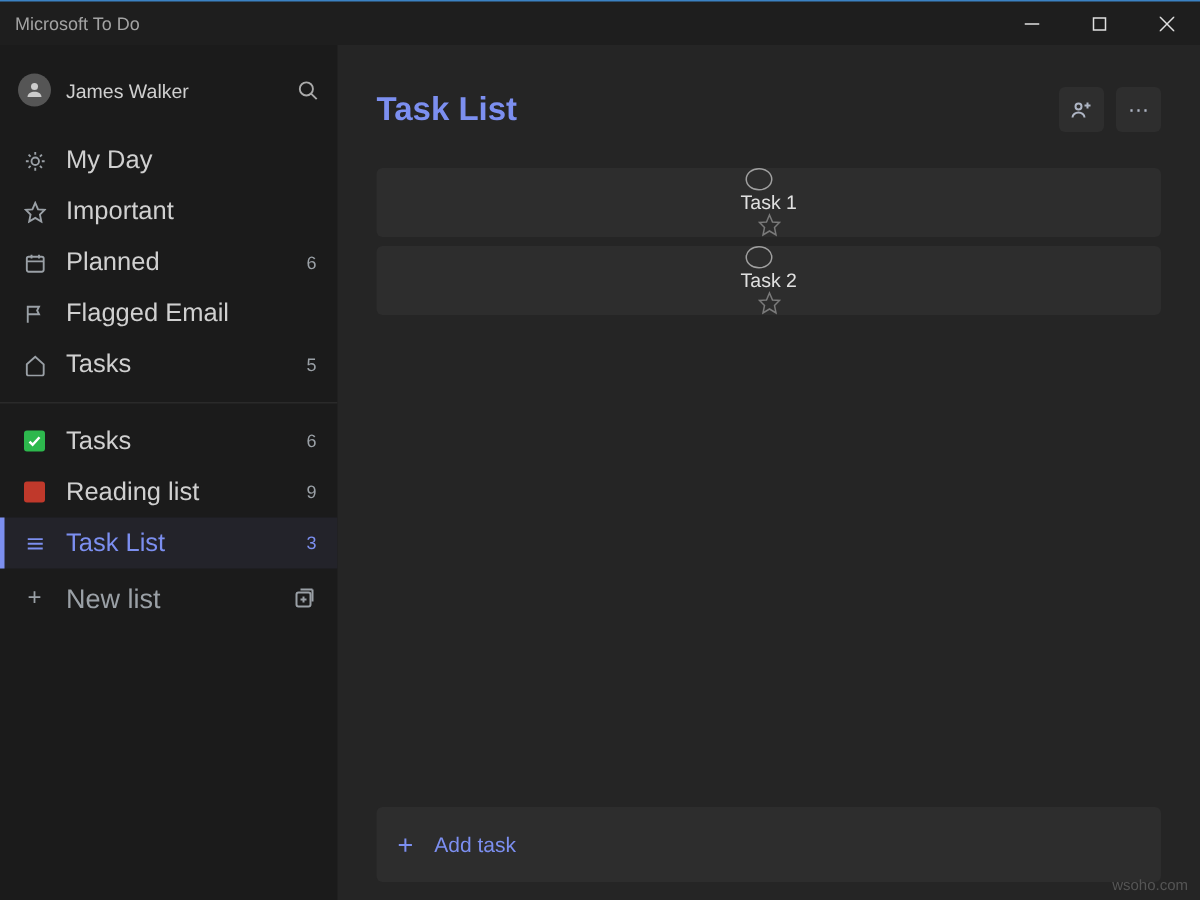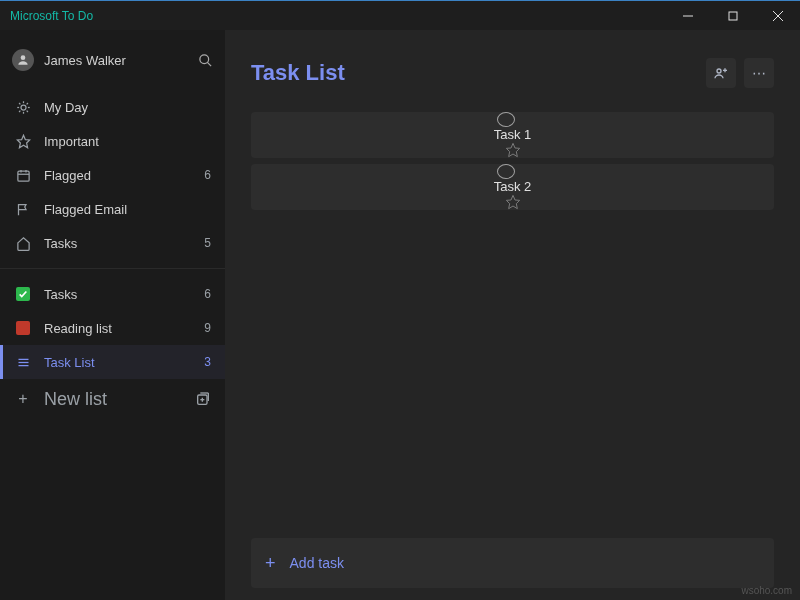--- a/index.html
+++ b/index.html
@@ -1,32 +1,32 @@
 <!DOCTYPE html>
 <html><head>
   <meta charset="utf-8">
   <style>
     * { margin: 0; padding: 0; box-sizing: border-box; font-family: 'Segoe UI', sans-serif; }
     body { width: 800px; height: 600px; background: #1e1e1e; color: #e0e0e0; overflow: hidden; display: flex; flex-direction: column; }
-    .titlebar { height: 30px; background: #1e1e1e; display: flex; align-items: center; padding-left: 10px; font-size: 12px; color: #14b8a6; border-top: 1px solid #3b82c4; }
+    .titlebar { height: 30px; background: #1e1e1e; display: flex; align-items: center; padding-left: 10px; font-size: 12px; color: #a3a3a3; border-top: 1px solid #3b82c4; }
     .titlebar-title { flex: 1; }
     .win-controls { display: flex; }
     .win-btn { width: 45px; height: 30px; display: flex; align-items: center; justify-content: center; color: #e0e0e0; }
     .win-btn svg { width: 10px; height: 10px; }
     .app-body { flex: 1; display: flex; overflow: hidden; }
     .sidebar { width: 225px; background: #1b1b1b; display: flex; flex-direction: column; font-size: 13px; color: #d0d0d0; }
     .user-row { display: flex; align-items: center; padding: 12px 12px 8px 12px; height: 56px; }
     .avatar { width: 22px; height: 22px; border-radius: 50%; background: #555; margin-right: 10px; display:flex; align-items:center; justify-content:center;}
     .avatar svg{width:14px;height:14px;fill:#ccc;}
     .user-name { flex: 1; font-size: 13px; }
     .search-icon { color: #aaa; }
     .smart-lists { padding-top: 4px; }
     .list-item { display: flex; align-items: center; height: 34px; padding: 0 14px; cursor: default; }
     .list-item .icon { width: 18px; display: flex; justify-content: center; margin-right: 12px; color: #9aa0a6; }
-    .list-item .label { flex: 1; font-size: 13px; }
+    .list-item .label { flex: 1; font-size: 17px; }
     .list-item .count { font-size: 12px; color: #9aa0a6; }
     .divider { height: 1px; background: #2a2a2a; margin: 8px 0; }
     .list-item.active { background: #23232a; color: #7c8ff0; border-left: 3px solid #7c8ff0; padding-left: 11px; }
     .list-item.active .icon { color: #7c8ff0; }
     .list-item.active .count { color: #7c8ff0; }
     .color-square { width: 14px; height: 14px; border-radius: 2px; }
     .newlist-row { display: flex; align-items: center; height: 40px; padding: 0 14px; color: #9aa0a6; }
     .newlist-row .plus { width: 18px; margin-right: 12px; text-align:center; font-size:16px;}
     .newlist-row .label { flex: 1; font-size: 18px; }
     .newlist-group-icon { color:#9aa0a6; }
@@ -117,21 +117,21 @@
       </div>
       <div class="list-item">
         <span class="icon">
             <svg width="15" height="15" viewBox="0 0 24 24" fill="none" stroke="currentColor" stroke-width="2">
               <rect x="3" y="5" width="18" height="16" rx="2"></rect>
               <line x1="3" y1="10" x2="21" y2="10"></line>
               <line x1="8" y1="3" x2="8" y2="7"></line>
               <line x1="16" y1="3" x2="16" y2="7"></line>
             </svg>
           </span>
-        <span class="label">Flagged</span>
+        <span class="label">Planned</span>
         <span class="count">6</span>
       </div>
       <div class="list-item">
         <span class="icon">
             <svg width="15" height="15" viewBox="0 0 24 24" fill="none" stroke="currentColor" stroke-width="2">
               <path d="M4 21V4h12l-2 4 2 4H4"></path>
             </svg>
           </span>
         <span class="label">Flagged Email</span>
         <span class="count"></span>

